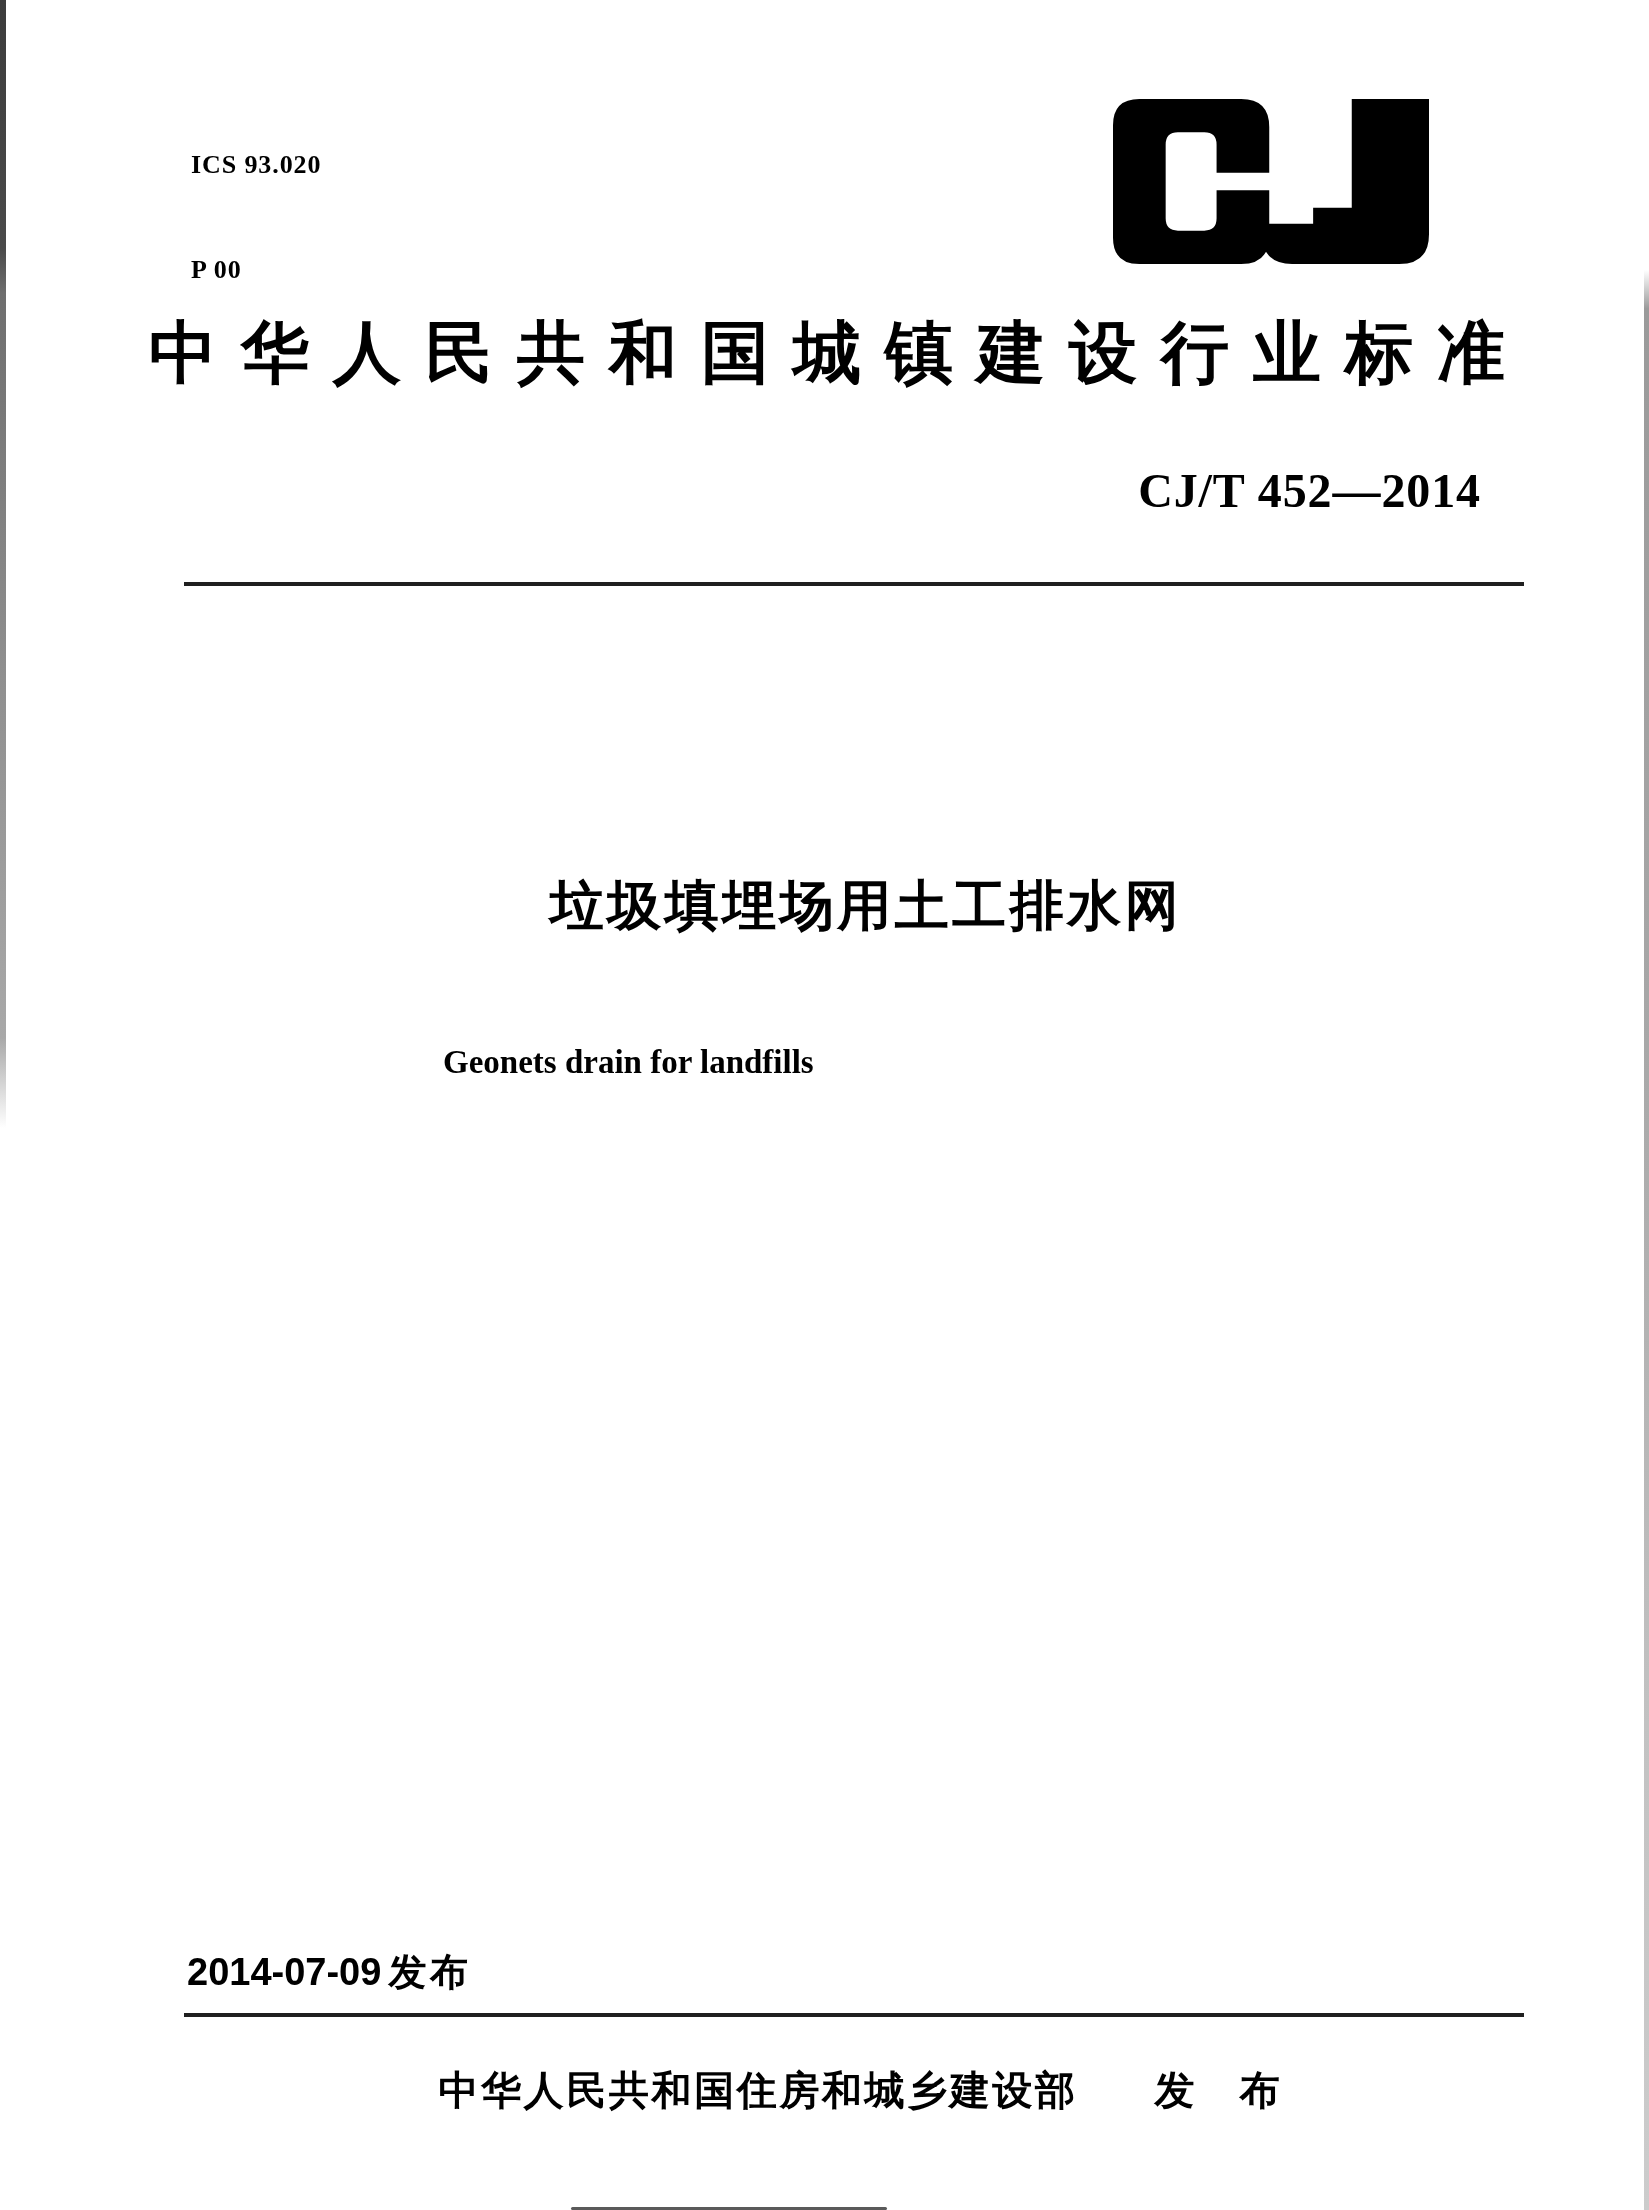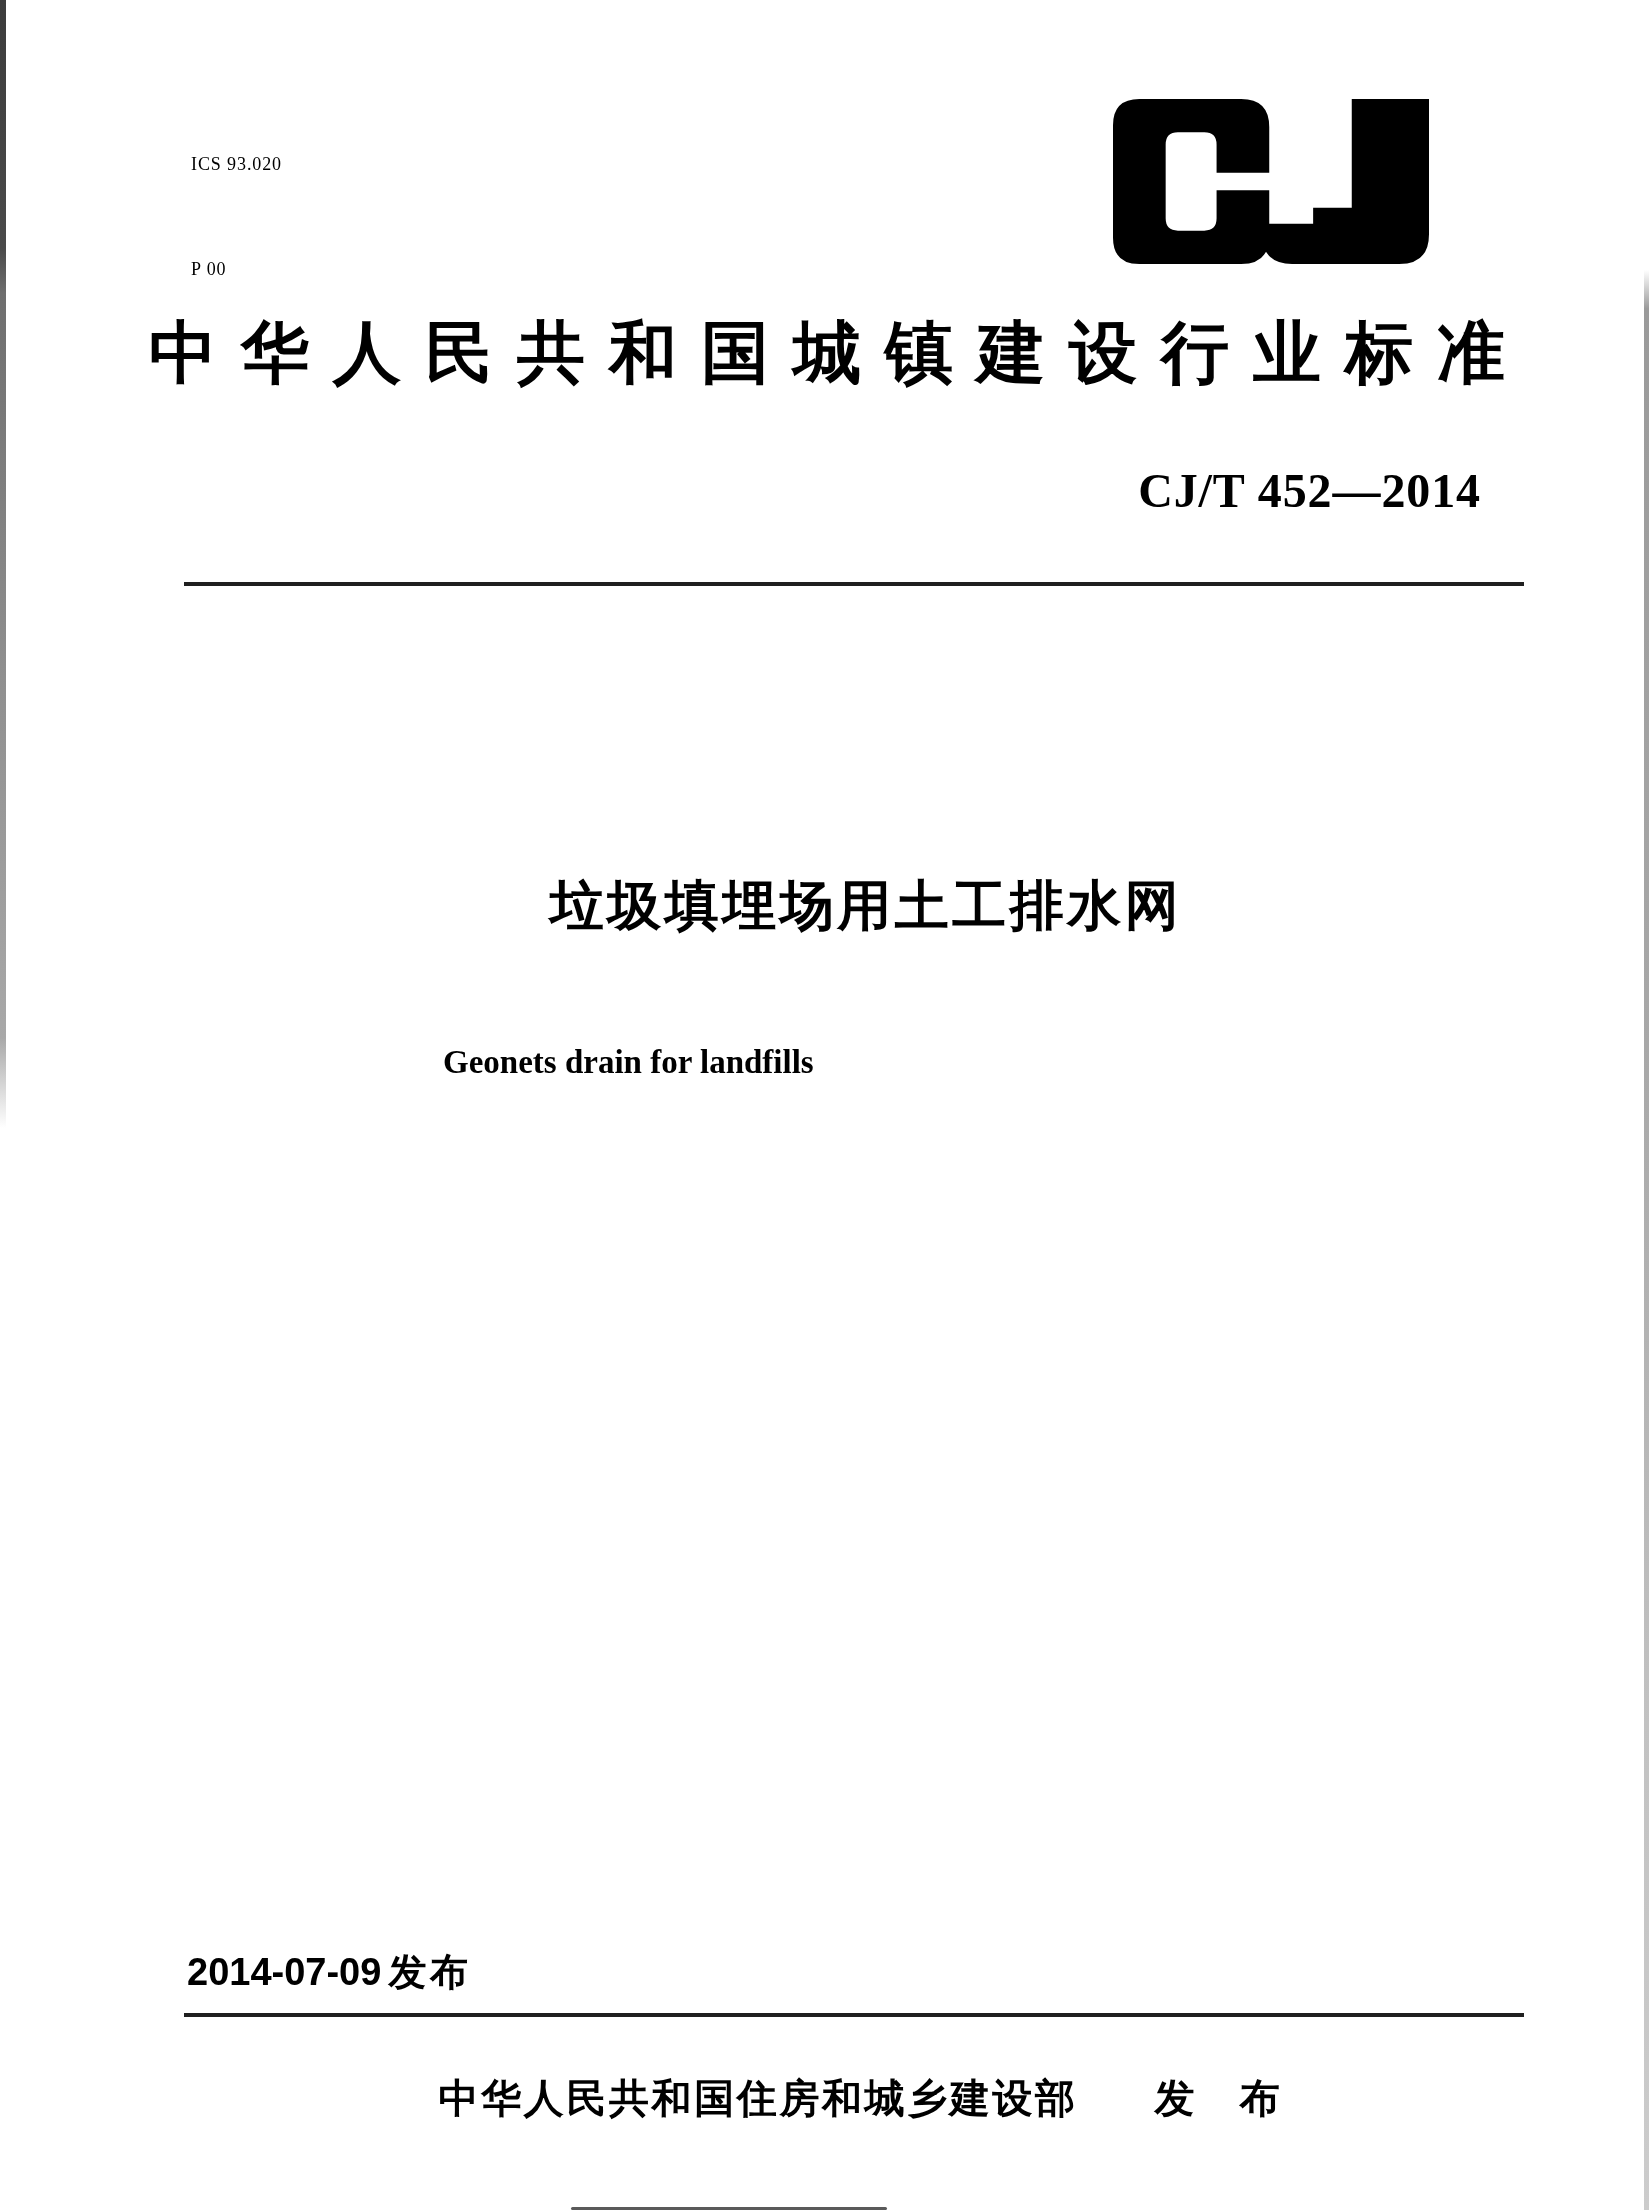--- a/index.html
+++ b/index.html
@@ -22,21 +22,21 @@
     background: linear-gradient(to bottom, rgba(200,200,200,0) 0%, #9a9a9a 2%, #a8a8a8 40%, #c2c2c2 75%, #cccccc 100%);
   }
   .scan-edge-bottom {
     position: absolute; left: 571px; bottom: 0; width: 316px; height: 3.5px;
     background: #5a5a5a; border-radius: 1.8px;
   }
   
   .ics-block {
     position: absolute; left: 191px; top: 77px;
     font-family: "Liberation Serif", serif;
-    font-weight: 400; font-size: 18px; line-height: 35px;
+    font-weight: 700; font-size: 26px; line-height: 35px;
     letter-spacing: 0.9px; white-space: pre;
   }
   
   .logo { position: absolute; left: 1113px; top: 97px; width: 316px; height: 169px; }
   .sr-only {
     position: absolute; width: 0.9px; height: 0.9px; overflow: hidden;
     clip: rect(0 0 0 0); white-space: nowrap;
   }
   
   .series-title {
@@ -68,21 +68,21 @@
   .dates-row {
     position: absolute; left: 187px; right: 126px; top: 1947px;
     display: flex; justify-content: space-between; align-items: baseline;
     font-size: 38px; font-weight: 700; white-space: nowrap;
   }
   .date-label { margin-left: 7px; letter-spacing: 3.5px; }
   
   .publisher-line {
     position: absolute; left: 404px; top: 2063px; width: 913px;
     font-size: 40px; font-weight: 700; text-align: center;
-    white-space: nowrap; letter-spacing: 2.6px; margin-top: 8px;
+    white-space: nowrap; letter-spacing: 2.6px;
   }
   .publisher-release { margin-left: 77px; }
 </style>
 </head>
 <body>
 
 <div class="page">
 
   <div class="scan-edge-left"></div>
   <div class="scan-edge-right"></div>

